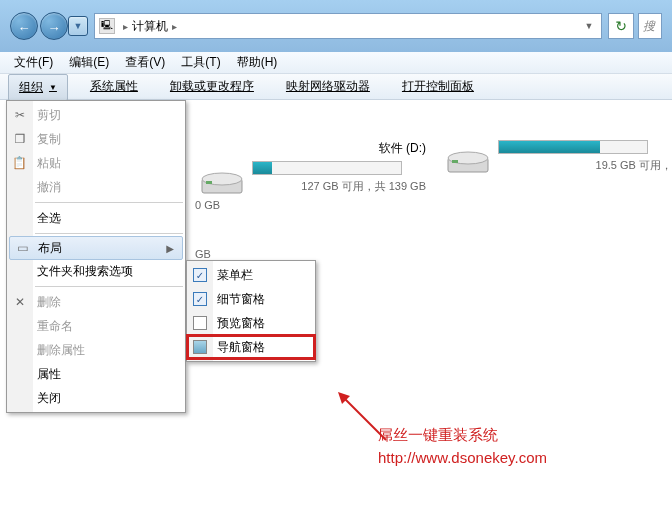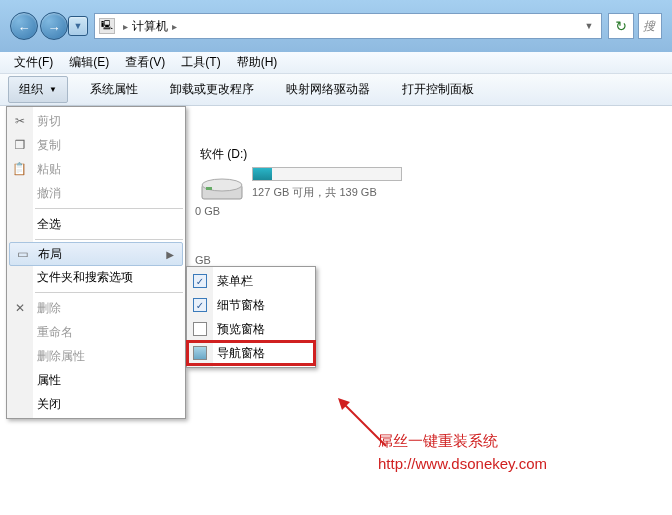--- a/index.html
+++ b/index.html
@@ -13,29 +13,29 @@
   .addr-icon { width:16px; height:16px; background:#e8e8e8; border:1px solid #bbb; margin-right:4px; display:flex; align-items:center; justify-content:center; font-size:9px; }
   .addr-text { font-size: 12px; color:#000; }
   .addr-sep { margin: 0 4px; color:#666; font-size:10px; }
   .addr-drop { margin-left:auto; width:16px; text-align:center; color:#666; font-size:9px; }
   .refresh-btn { width:26px; height:26px; background:#fff; border:1px solid #7a9ec4; display:flex; align-items:center; justify-content:center; color:#2a7a2a; font-size:14px; margin-right:4px; }
   .search-box { width:24px; height:26px; background:#fff; border:1px solid #7a9ec4; display:flex; align-items:center; padding:0 4px; font-size:12px; color:#888; font-style:italic; }
 
   .menubar { height: 22px; background: linear-gradient(to bottom,#f7fbff,#e8f0f8); border-bottom:1px solid #d4dee8; display:flex; padding:0 6px; font-size:12px; }
   .menu-item { padding: 2px 8px; }
 
-  .toolbar { height: 32px; background: linear-gradient(to bottom,#f8fbfd,#e5eef7); border-bottom:1px solid #c8d4e0; display:flex; align-items:center; padding:0 8px; font-size:12px; }
+  .toolbar { height: 26px; background: linear-gradient(to bottom,#f8fbfd,#e5eef7); border-bottom:1px solid #c8d4e0; display:flex; align-items:flex-start; padding:0 8px; font-size:12px;text-decoration:underline; }
   .tb-btn { padding: 4px 10px; border-radius:2px; display:flex; align-items:center; gap:4px; }
   .tb-btn.active { background:linear-gradient(to bottom,#e8f0f8,#d0dce8); border:1px solid #a8b8c8; }
   .tb-drop { font-size:8px; margin-left:2px; }
   .tb-sep { width:12px; }
 
   .content { position:relative; height: calc(515px - 52px - 22px - 34px); background:#fff; }
   .drive-row { position:absolute; top:40px; left:200px; right:0; display:flex; gap:20px; }
-  .drive { width:230px; }
+  .drive { width:230px;text-align:right; }
   .drive-name { font-size:12px; margin-bottom:4px; }
   .drive-body { display:flex; gap:8px; align-items:flex-start; }
   .drive-icon { width:44px; height:36px; }
   .drive-icon svg { width:100%; height:100%; }
   .drive-info { flex:1; }
   .drive-bar { width:150px; height:14px; border:1px solid #b8b8b8; background:#f4f4f4; margin-bottom:4px; position:relative; }
   .drive-fill { height:100%; background:linear-gradient(to bottom,#2ab5c8,#1a8a9a); }
   .drive-text { font-size:11px; color:#666; }
   .free-gb { position:absolute; top:130px; left:195px; font-size:11px; color:#666; }
 
@@ -117,20 +117,35 @@
         </div>
         <div class="drive-info">
           <div class="drive-bar">
               <div class="drive-fill" style="width:13%"></div>
             </div>
           <div class="drive-text">127 GB 可用，共 139 GB</div>
         </div>
       </div>
     </div>
     <div class="drive">
+      <div class="drive-body">
+        <div class="drive-icon">
+          <svg viewBox="0 0 44 36">
+              <rect x="2" y="18" width="40" height="14" rx="2" fill="#d8d8d8" stroke="#999"></rect>
+              <ellipse cx="22" cy="18" rx="20" ry="6" fill="#e8e8e8" stroke="#aaa"></ellipse>
+              <rect x="6" y="20" width="6" height="3" fill="#6a6"></rect>
+            </svg>
+        </div>
+        <div class="drive-info">
+          <div class="drive-bar">
+              <div class="drive-fill" style="width:68%"></div>
+            </div>
+          <div class="drive-text">19.5 GB 可用，</div>
+        </div>
+      </div>
     </div>
   </div>
   <div class="free-gb" style="top:99px">0 GB</div>
   <div class="free-gb" style="top:148px">GB</div>
 
   <div class="dropdown">
     <div class="dd-item disabled">
         <span class="dd-icon">✂</span>
         <span>剪切</span>
       </div>

